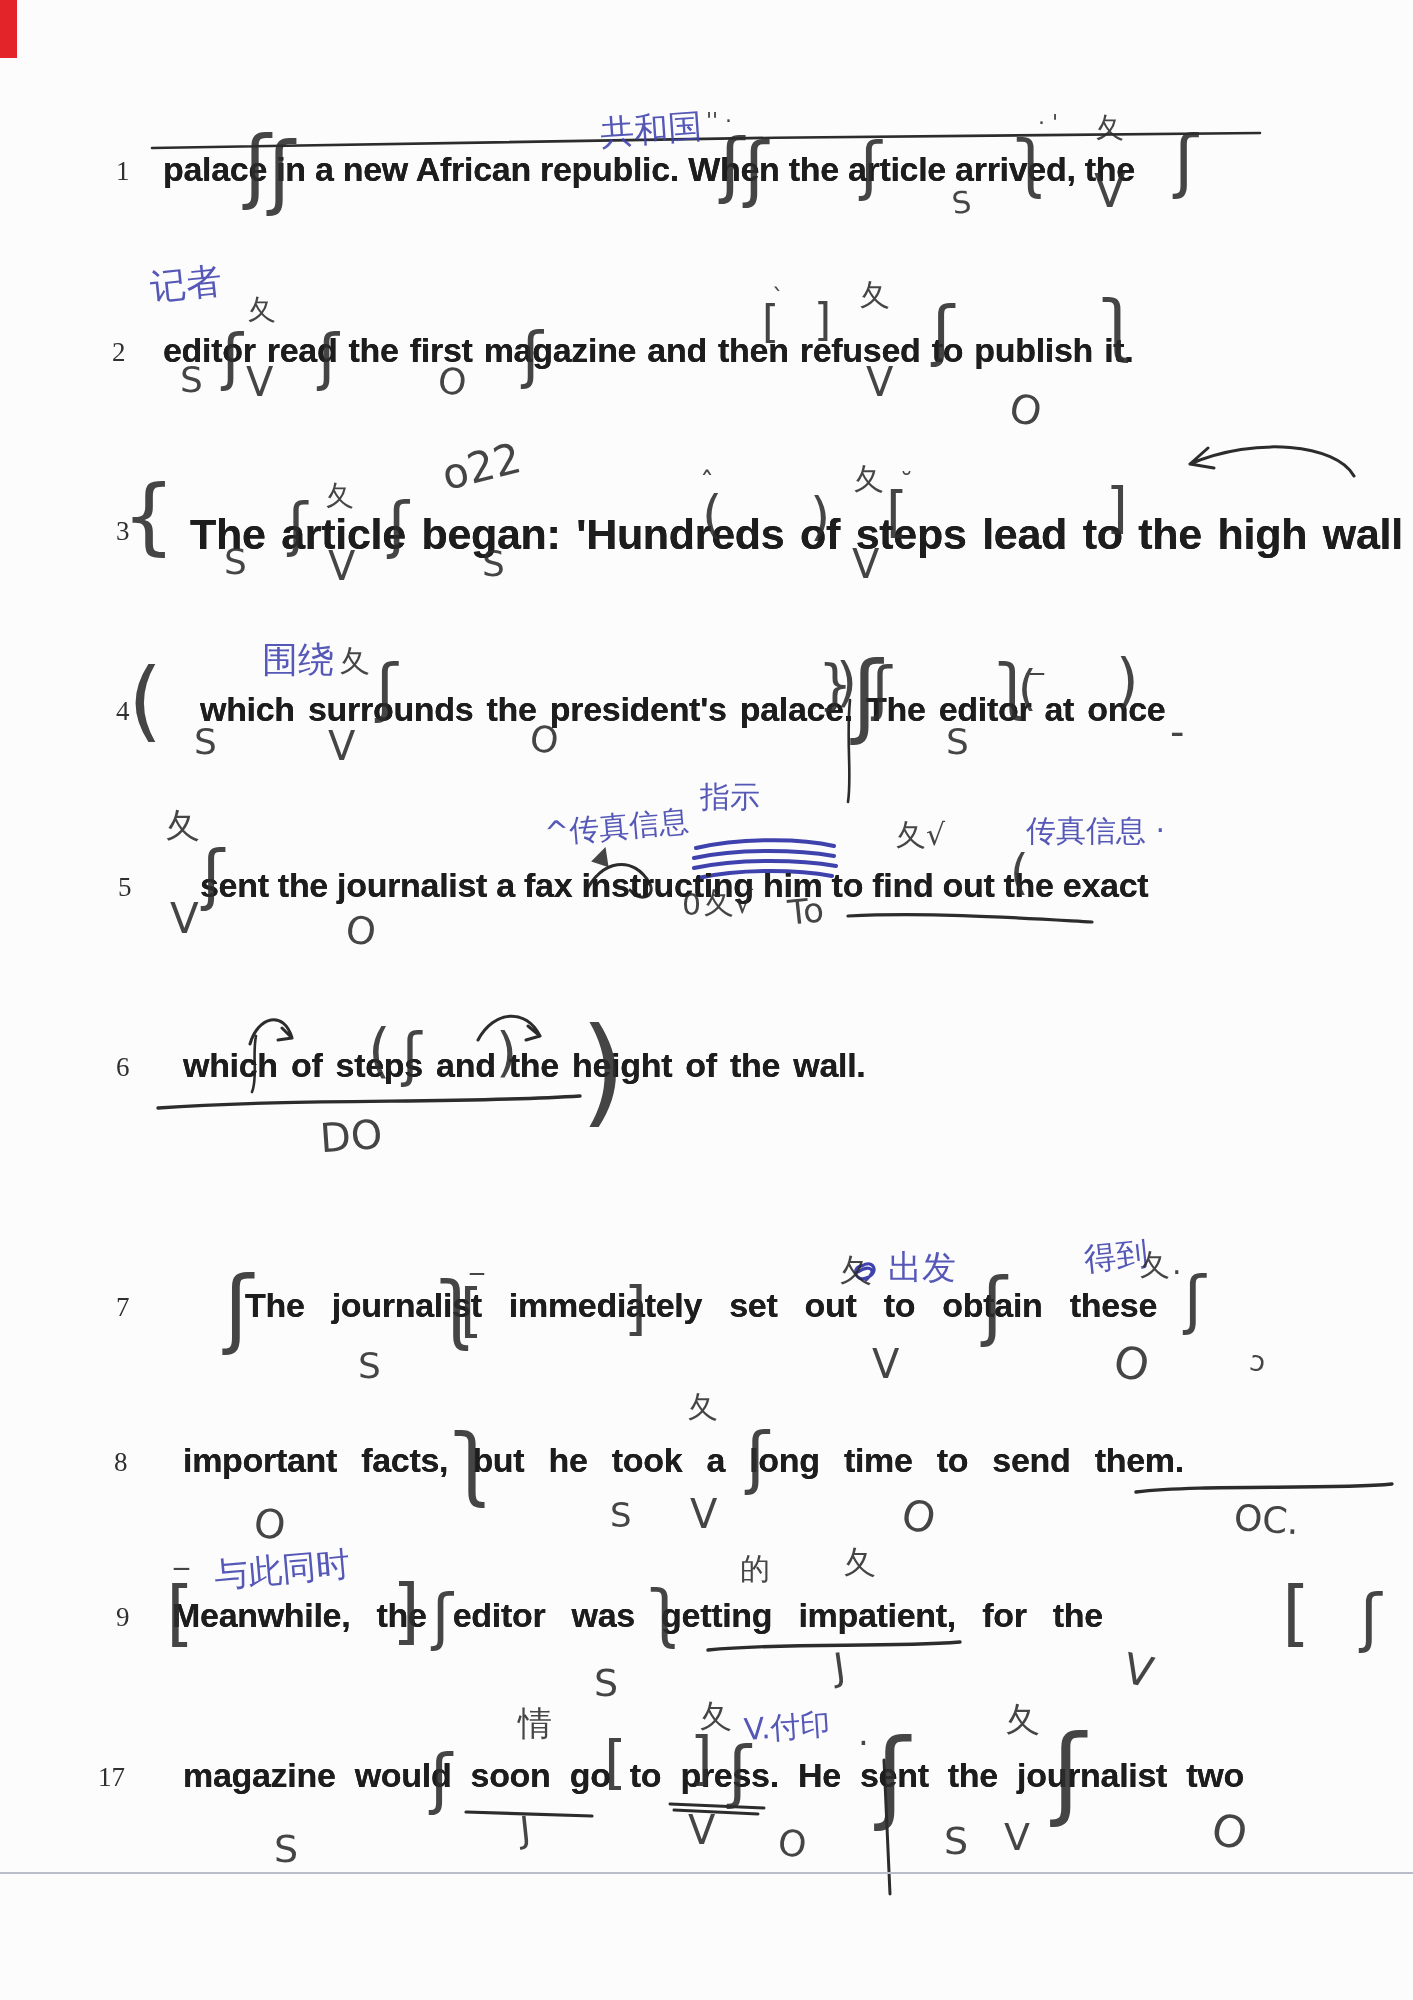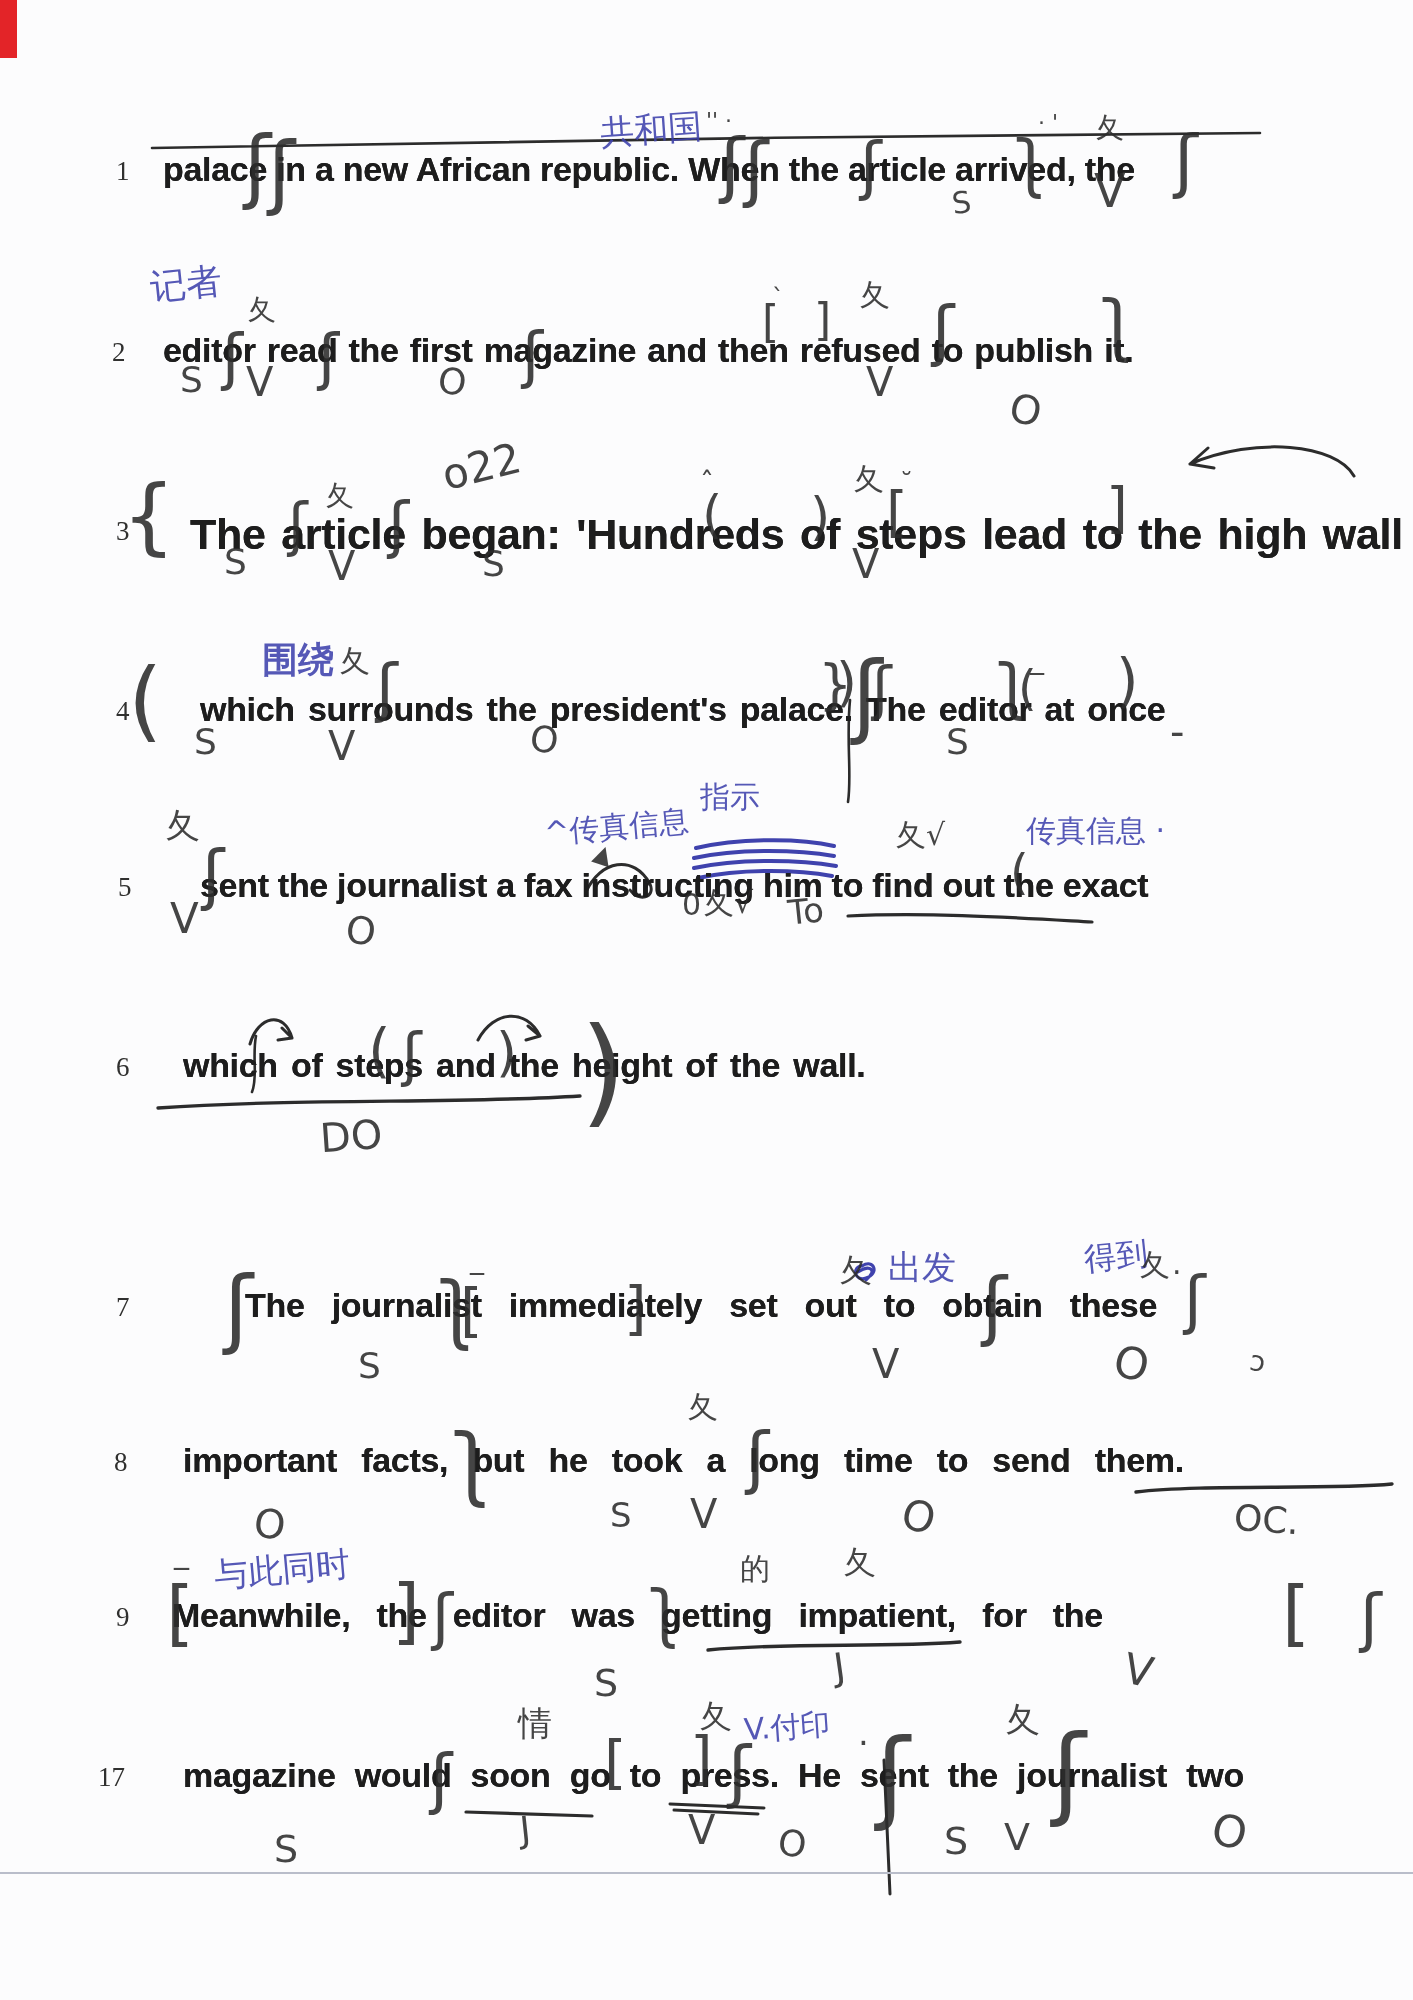--- a/index.html
+++ b/index.html
@@ -114,21 +114,21 @@
       <span class="mark" style="left: 482px; top: 546px; font-size: 36px; color: rgb(44, 44, 44);">S</span>
       <span class="mark" style="left: 700px; top: 470px; font-size: 28px; color: rgb(44, 44, 44);">ˆ</span>
       <span class="mark" style="left: 702px; top: 488px; font-size: 52px; color: rgb(44, 44, 44);">(</span>
       <span class="mark" style="left: 810px; top: 490px; font-size: 52px; color: rgb(44, 44, 44);">)</span>
       <span class="mark" style="left: 854px; top: 464px; font-size: 30px; color: rgb(44, 44, 44);">夂</span>
       <span class="mark" style="left: 852px; top: 544px; font-size: 40px; color: rgb(44, 44, 44);">V</span>
       <span class="mark" style="left: 900px; top: 470px; font-size: 26px; color: rgb(44, 44, 44);">˘</span>
       <span class="mark" style="left: 886px; top: 484px; font-size: 56px; color: rgb(44, 44, 44);">[</span>
       <span class="mark" style="left: 1106px; top: 480px; font-size: 56px; color: rgb(44, 44, 44);">]</span>
       <span class="mark" style="left: 128px; top: 656px; font-size: 88px; color: rgb(44, 44, 44);">(</span>
-      <span class="mark" style="left: 262px; top: 642px; font-size: 36px; color: rgb(63, 66, 173); font-weight: bold;">围绕</span>
+      <span class="mark" style="left: 262px; top: 642px; font-size: 36px; color: rgb(63, 66, 173);">围绕</span>
       <span class="mark" style="left: 340px; top: 646px; font-size: 30px; color: rgb(44, 44, 44);">夂</span>
       <span class="mark" style="left: 194px; top: 724px; font-size: 36px; color: rgb(44, 44, 44);">S</span>
       <span class="mark" style="left: 328px; top: 726px; font-size: 40px; color: rgb(44, 44, 44);">V</span>
       <span class="mark" style="left: 376px; top: 656px; font-size: 64px; color: rgb(44, 44, 44);">ʃ</span>
       <span class="mark" style="left: 530px; top: 722px; font-size: 36px; color: rgb(44, 44, 44); transform: rotate(8deg);">O</span>
       <span class="mark" style="left: 818px; top: 658px; font-size: 54px; color: rgb(44, 44, 44);">}</span>
       <span class="mark" style="left: 836px; top: 656px; font-size: 54px; color: rgb(44, 44, 44);">)</span>
       <span class="mark" style="left: 852px; top: 650px; font-size: 90px; color: rgb(44, 44, 44);">ʃ</span>
       <span class="mark" style="left: 872px; top: 660px; font-size: 58px; color: rgb(44, 44, 44);">ʃ</span>
       <span class="mark" style="left: 946px; top: 724px; font-size: 36px; color: rgb(44, 44, 44);">S</span>

